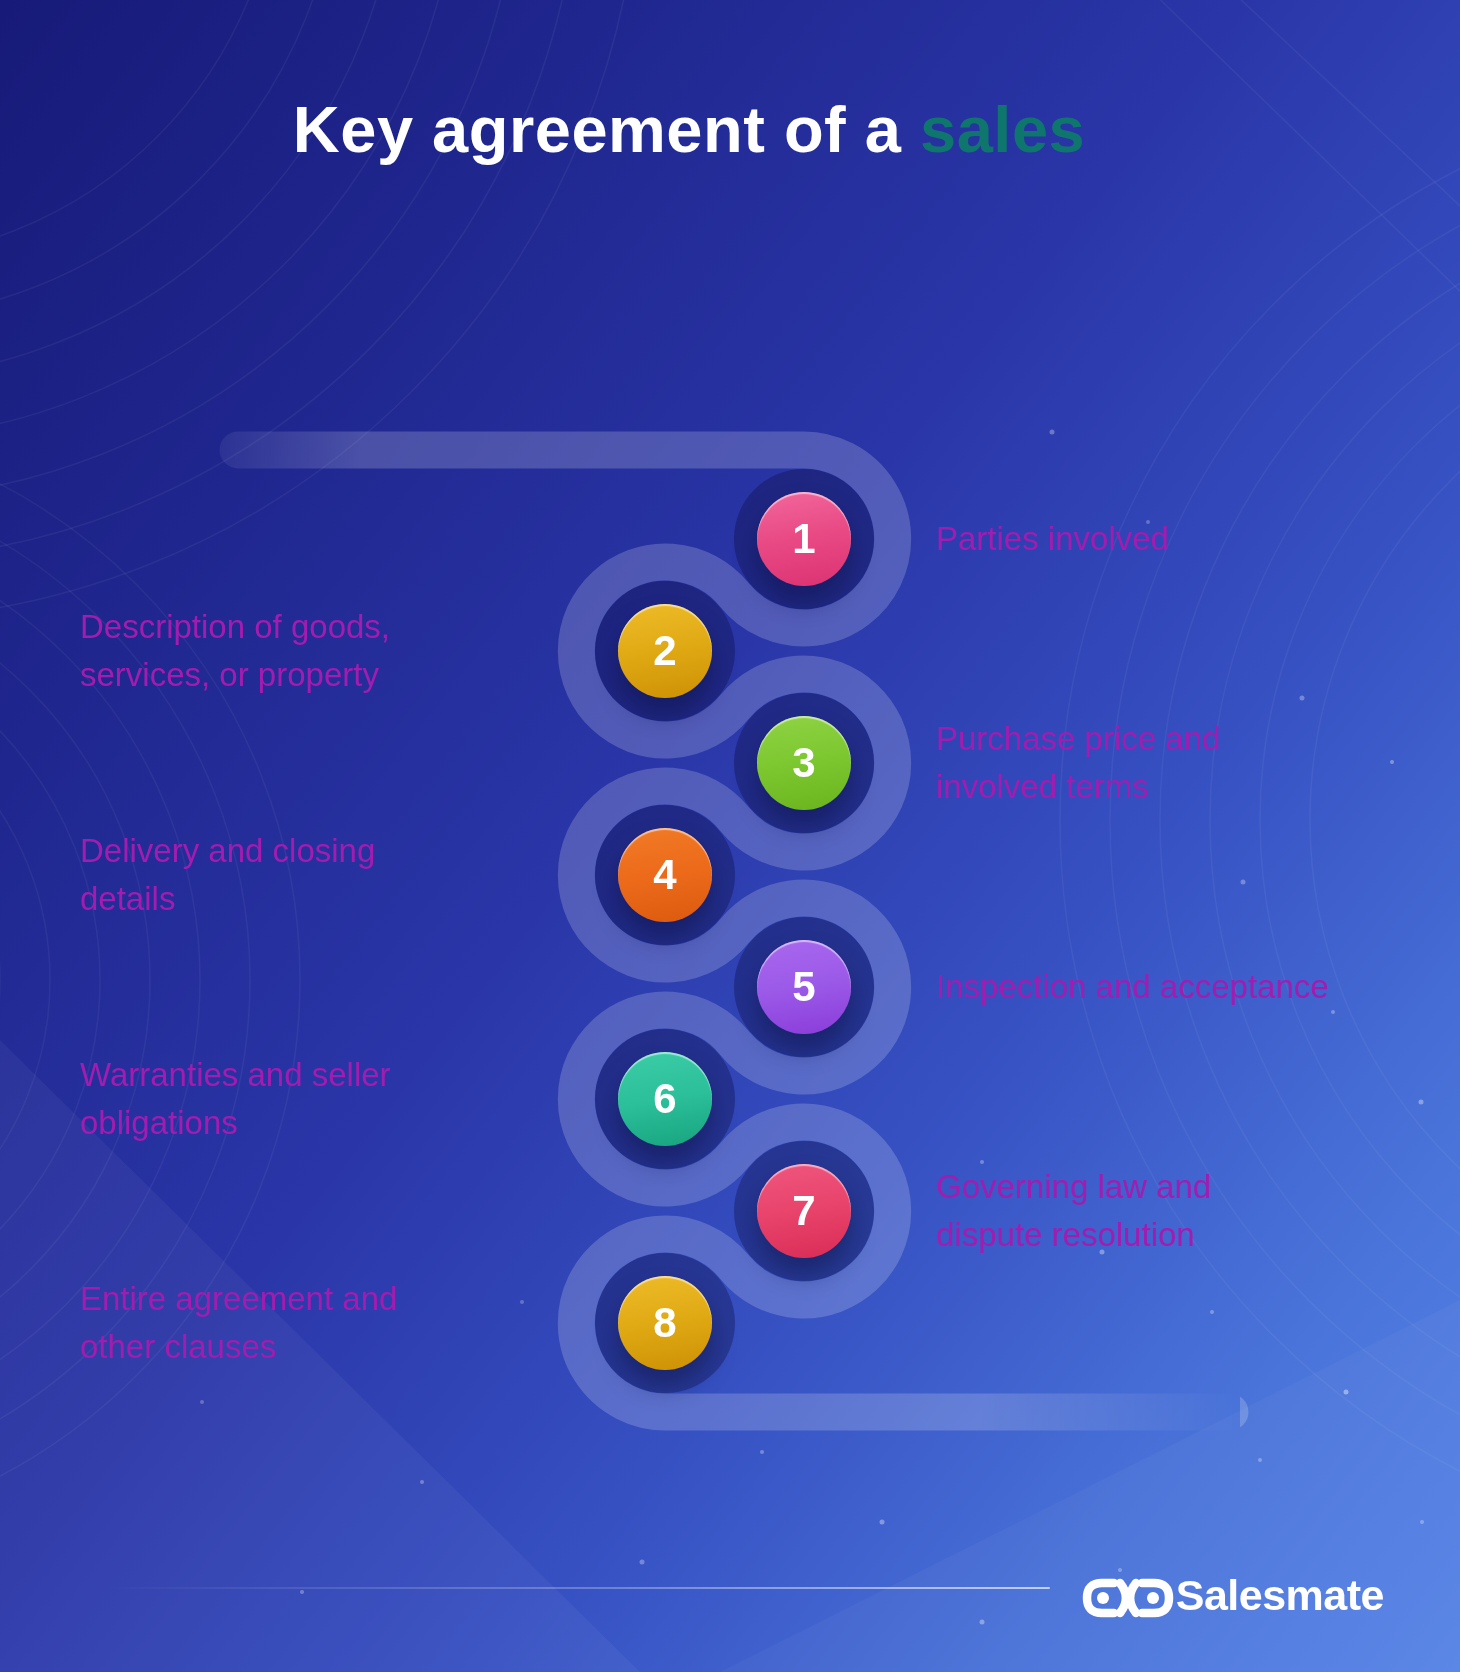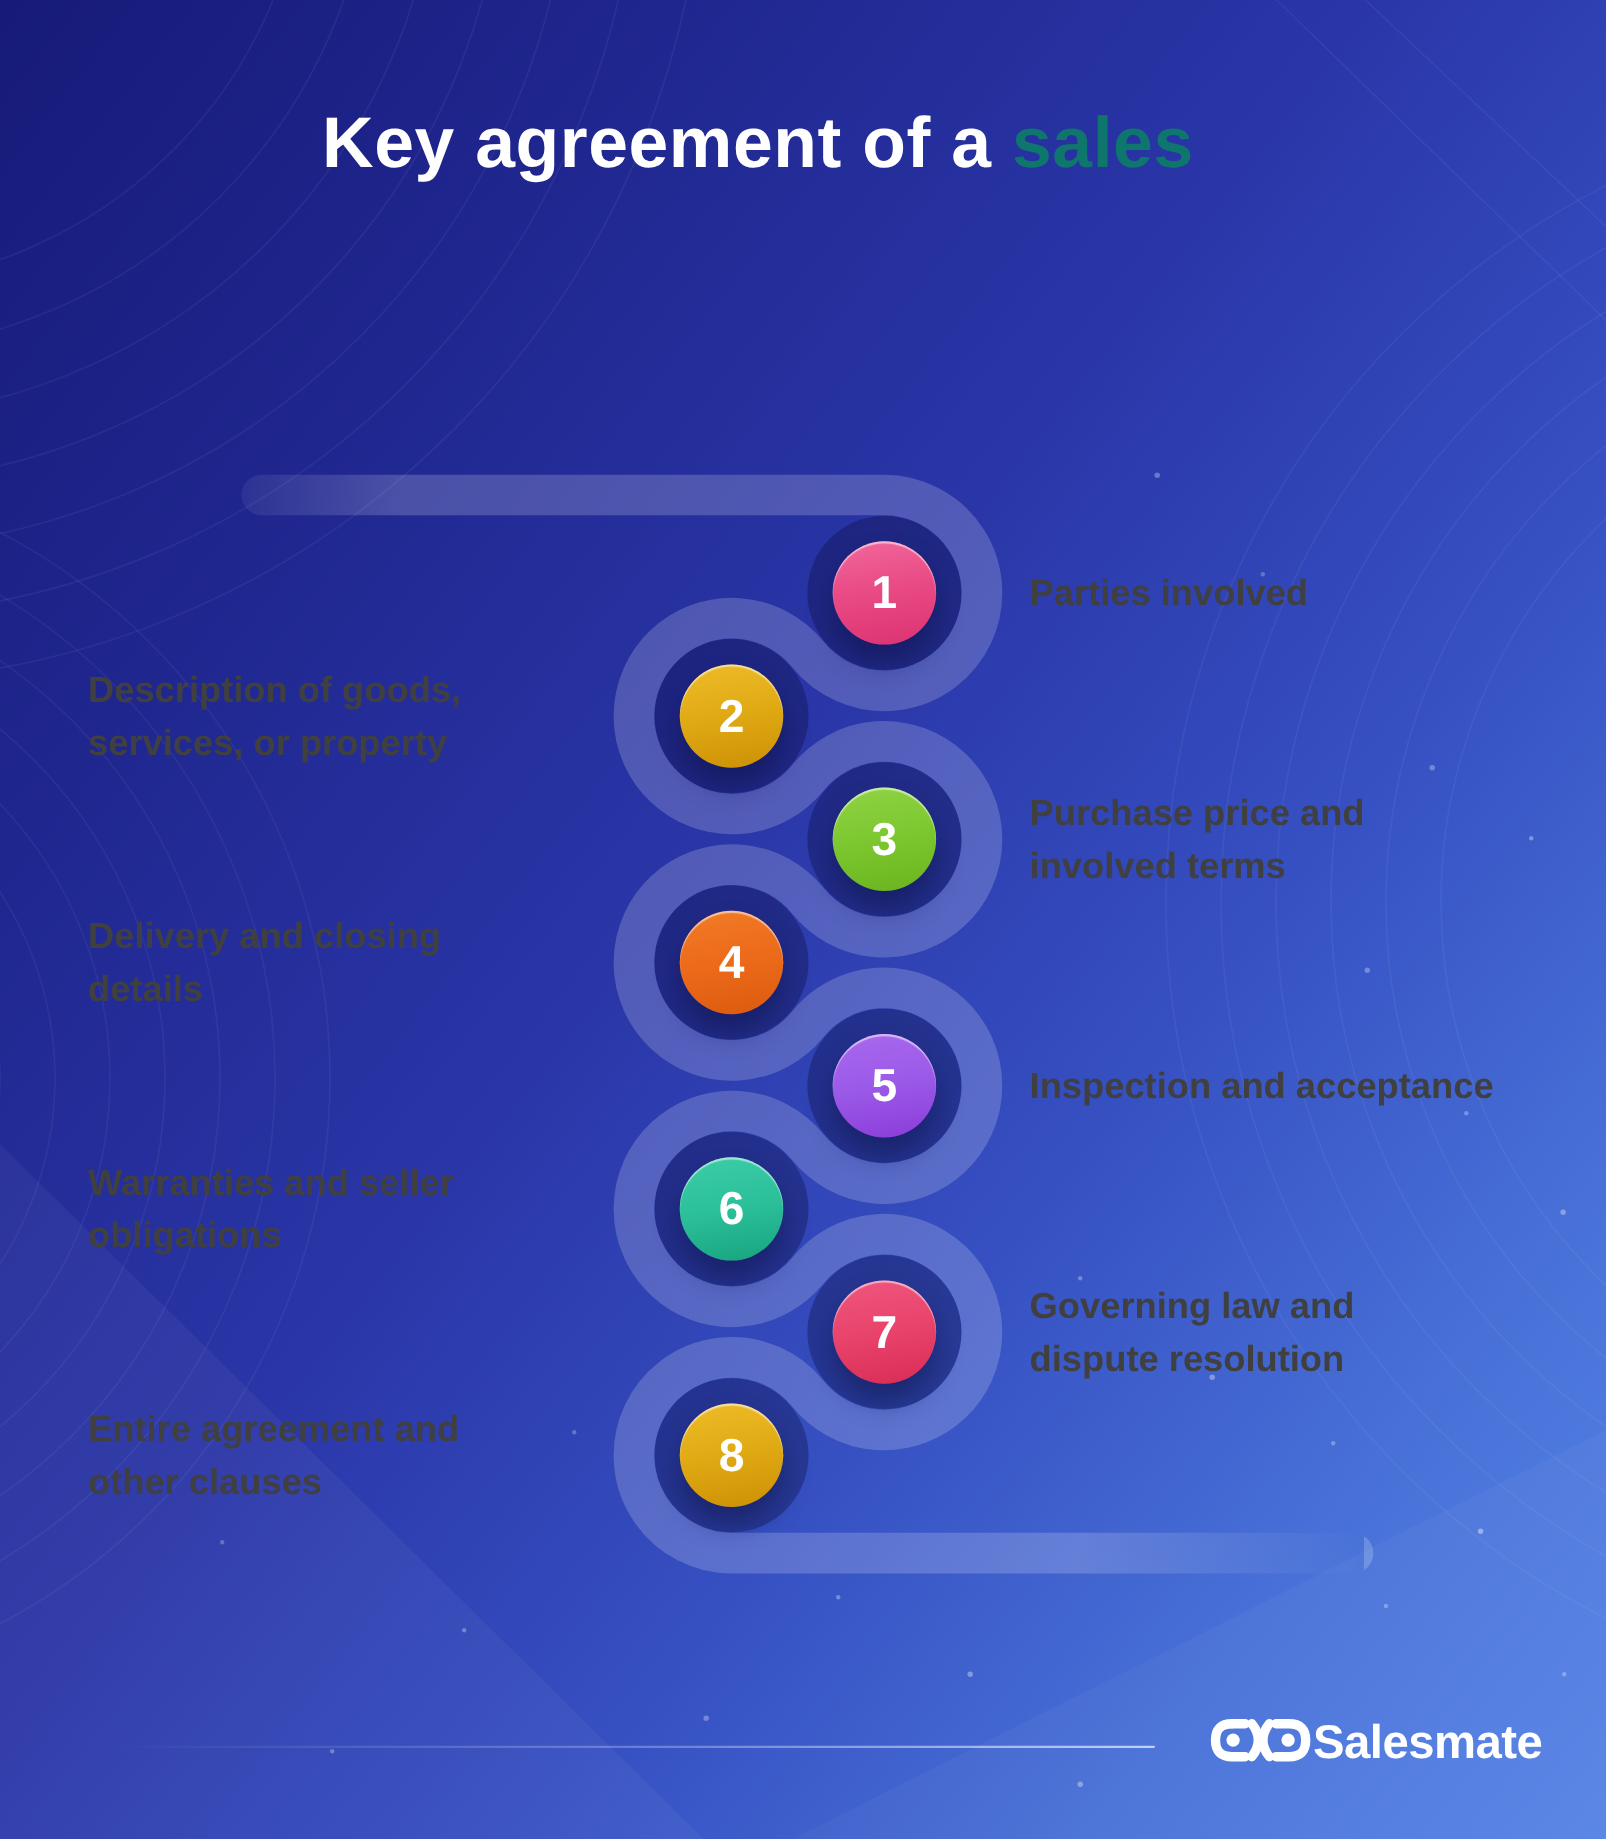--- a/index.html
+++ b/index.html
@@ -28,36 +28,36 @@
   .b2{left:618px;top:604px;background:linear-gradient(170deg,#eebc29 0%,#dfa913 50%,#cd9005 100%);}
   .b3{left:757px;top:716px;background:linear-gradient(170deg,#90d344 0%,#7cc730 50%,#6ab31c 100%);}
   .b4{left:618px;top:828px;background:linear-gradient(170deg,#f17b26 0%,#ec6a1a 50%,#dc5a0e 100%);}
   .b5{left:757px;top:940px;background:linear-gradient(170deg,#a968ee 0%,#9b59e8 50%,#8a3cd9 100%);}
   .b6{left:618px;top:1052px;background:linear-gradient(170deg,#3bcda6 0%,#2bbf9a 50%,#17a47e 100%);}
   .b7{left:757px;top:1164px;background:linear-gradient(170deg,#ef567e 0%,#e8436b 50%,#d92c55 100%);}
   .b8{left:618px;top:1276px;background:linear-gradient(170deg,#eebc29 0%,#dfa913 50%,#cd9005 100%);}
 
   
   .lbl{
-    position:absolute;color:#404040;font-size:33px;line-height:48px;font-weight:700;
+    position:absolute;color:#a21caf;font-size:33px;line-height:48px;font-weight:400;
     white-space:pre-line;
   }
   .lbl.right{left:936px;width:480px;text-align:left;}
   .lbl.left{left:80px;width:456px;text-align:left;}
   .l1{top:515px;}  .l3{top:715px;}  .l5{top:963px;}  .l7{top:1163px;}
   .l2{top:603px;}  .l4{top:827px;}  .l6{top:1051px;} .l8{top:1275px;}
 
   
   .footer-line{
     position:absolute;left:105px;top:1587px;width:945px;height:2px;border-radius:2px;
     background:linear-gradient(90deg,rgba(255,255,255,0) 0%,rgba(255,255,255,.28) 55%,rgba(255,255,255,.65) 100%);
   }
   .logo{
-    position:absolute;right:58px;top:1560px;height:60px;
-    display:flex;align-items:flex-start;
+    position:absolute;right:76px;top:1560px;height:60px;
+    display:flex;align-items:flex-end;
   }
   .logo-text{color:#ffffff;font-size:43px;font-weight:700;letter-spacing:-0.5px;}
 </style>
 </head>
 <body>
 
 <svg class="art" width="1460" height="1672" viewBox="0 0 1460 1672">
   <defs>
     <linearGradient id="fadeL" x1="0" y1="0" x2="1" y2="0">
       <stop offset="0" stop-color="#000"></stop>

